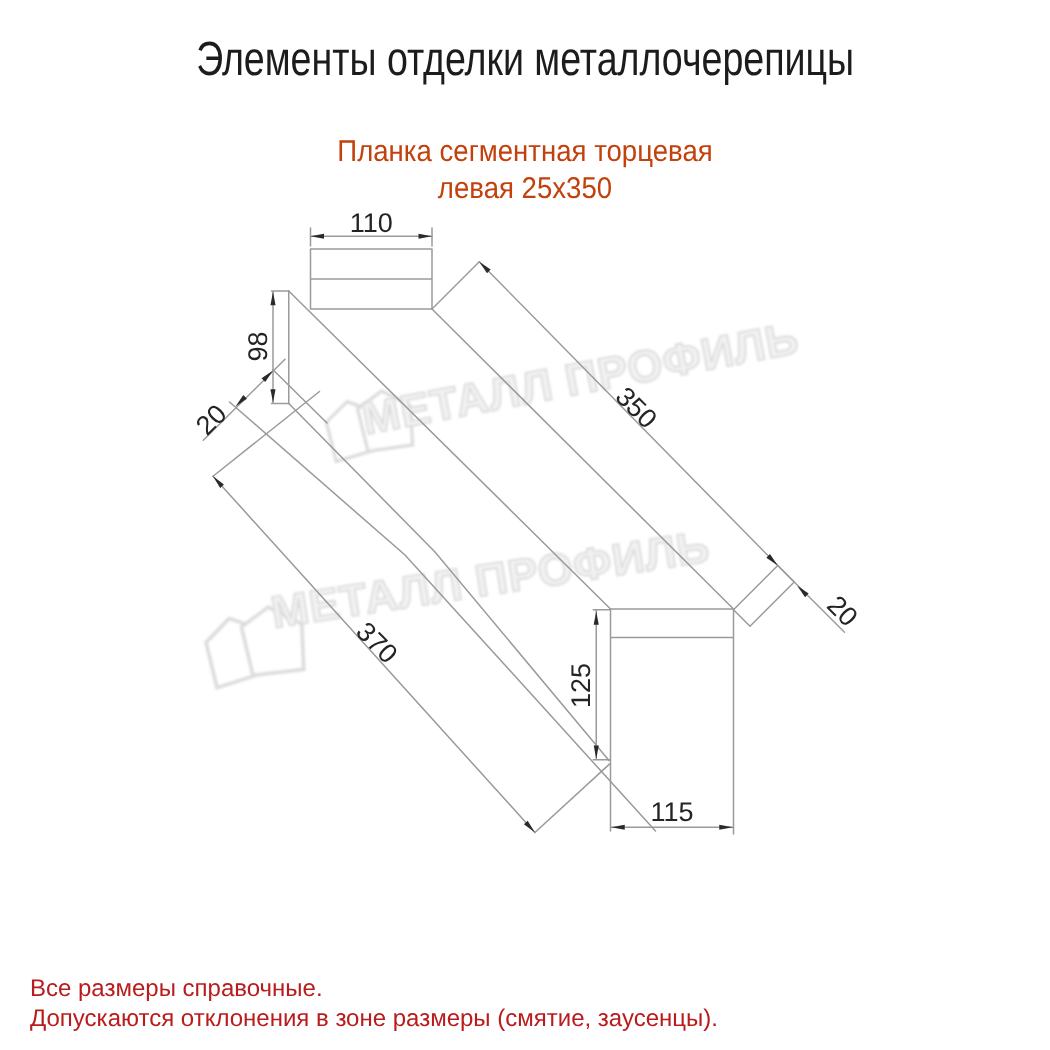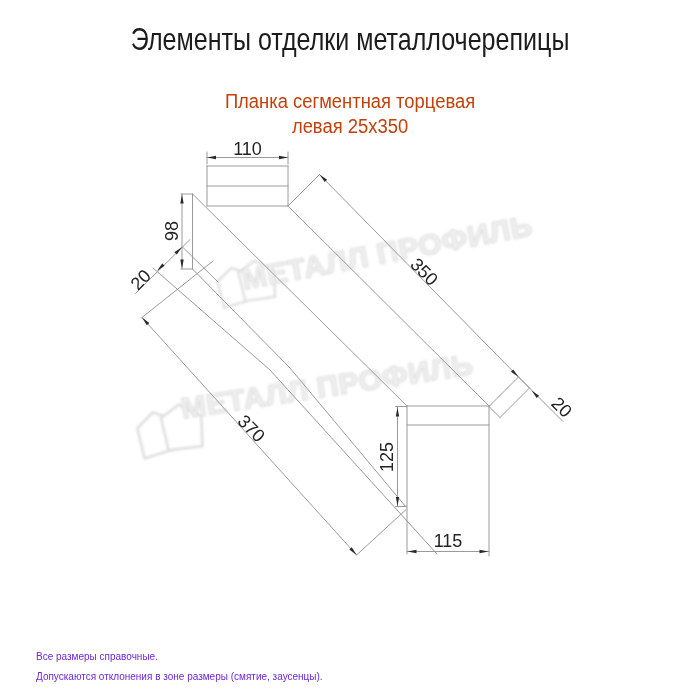--- a/index.html
+++ b/index.html
@@ -1,21 +1,21 @@
 <!DOCTYPE html>
 <html><head>
 <meta charset="utf-8">
 <style>
 html,body{margin:0;padding:0;background:#ffffff;}
 body{width:700px;height:700px;position:relative;font-family:"Liberation Sans",sans-serif;overflow:hidden;}
 .title{position:absolute;left:0;top:21px;width:700px;text-align:center;font-size:32px;color:#1c1c1c;white-space:nowrap;}
 .title span{display:inline-block;transform:scaleX(0.783);transform-origin:center;}
 .subtitle{position:absolute;left:0;top:89px;width:700px;text-align:center;font-size:20px;color:#c2410c;line-height:24.5px;}
 .subtitle span{display:inline-block;transform:scaleX(0.92);transform-origin:center;}
-.foot{position:absolute;left:36px;color:#6d28d9;font-size:10px;white-space:nowrap;}
+.foot{position:absolute;left:20px;color:#b91c1c;font-size:16px;white-space:nowrap;}
 svg{position:absolute;left:0;top:0;}
 </style>
 </head>
 <body>
 
 <div class="title"><span>Элементы отделки металлочерепицы</span></div>
 
 <div class="subtitle"><span>Планка сегментная торцевая<br>левая 25x350</span></div>
 <svg width="700" height="700" viewBox="0 0 700 700">
   <defs>

